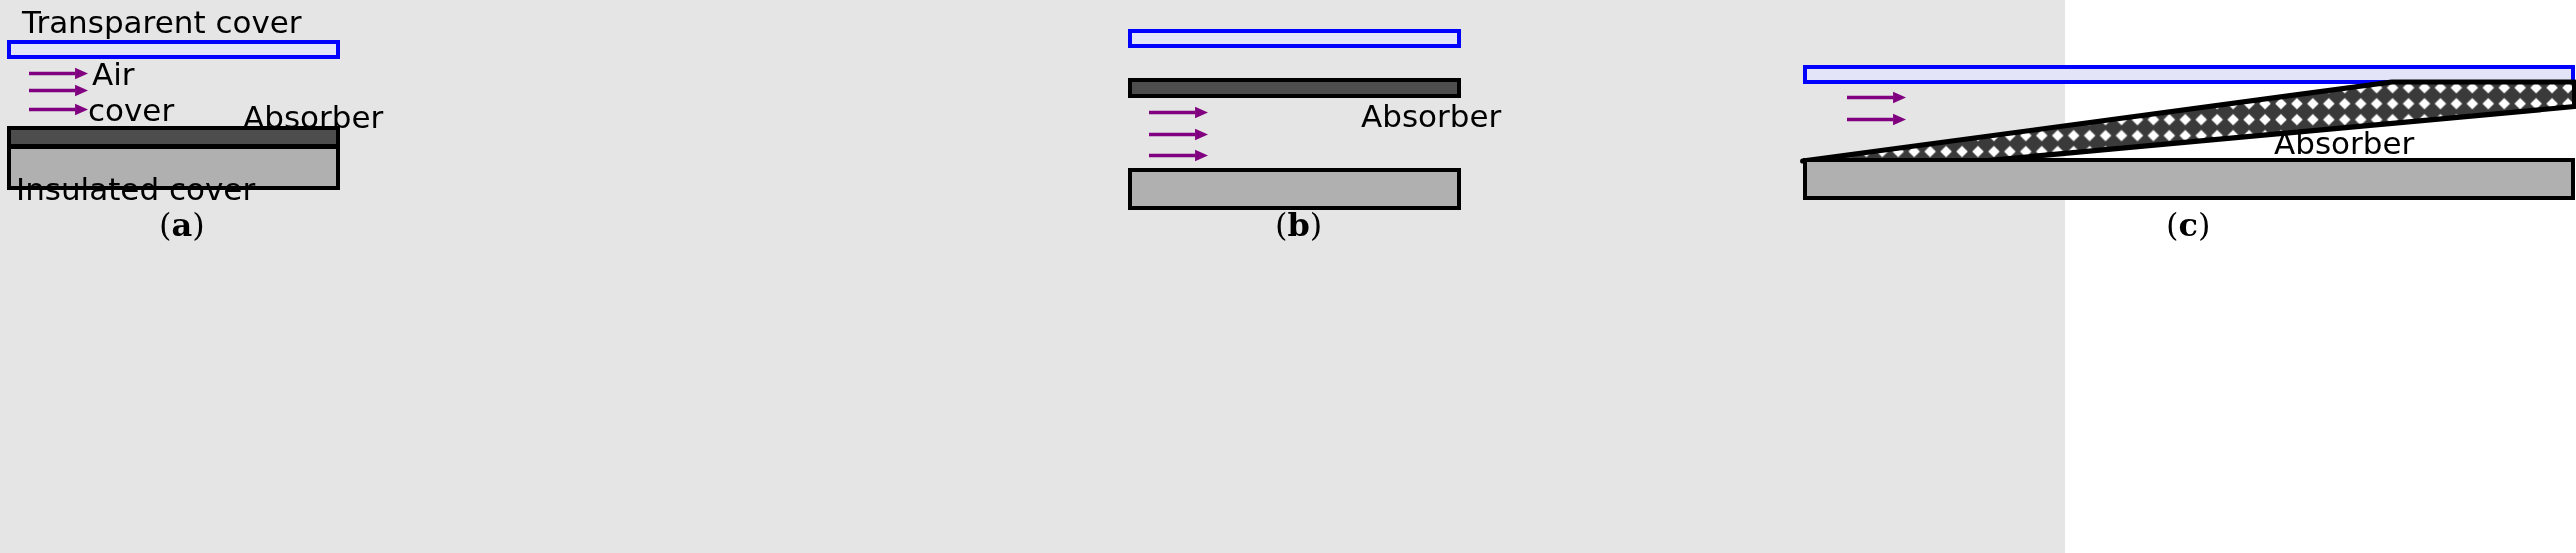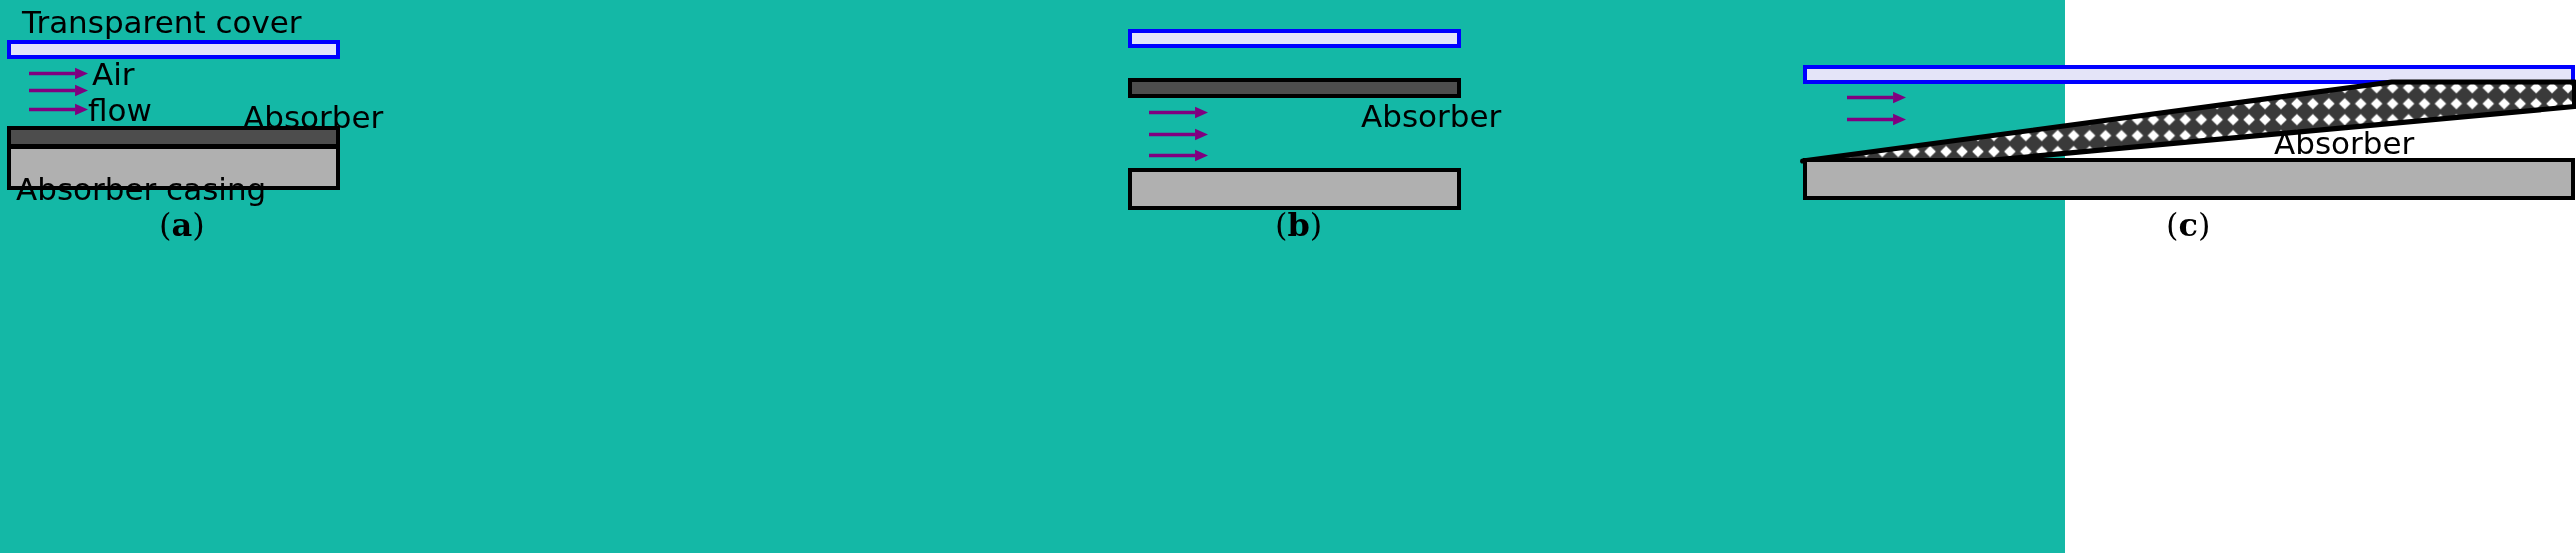--- a/index.html
+++ b/index.html
@@ -10,21 +10,21 @@
   body {
     width: 2576px;
     height: 554px;
     font-family: "DejaVu Sans", sans-serif;
     overflow: hidden;
   }
   #figure {
     position: relative;
     width: 2065px;
     height: 554px;
-    background: #14b8a6;
+    background: #e5e5e5;
     text-align: right;
   }
   .panel {
     position: absolute;
     top: 0;
     height: 554px;
   }
   #panel-a { left: 0px;    width: 834px; }
   #panel-b { left: 834px; width: 834px; }
   #panel-c { left: 1667px; width: 909px; }
@@ -108,29 +108,29 @@
         <polygon points="64,5 82,13 64,21" fill="#800080"></polygon>
       </svg>
     </div>
 
     <div class="arrow" style="left:29px; top:100px; width:59px;">
       <svg viewBox="0 0 82 26" preserveAspectRatio="none">
         <line x1="0" y1="13" x2="64" y2="13" stroke="#800080" stroke-width="5"></line>
         <polygon points="64,5 82,13 64,21" fill="#800080"></polygon>
       </svg>
     </div>
-    <div class="label" style="left:88px; top:95px;">flow</div>
+    <div class="label" style="left:88px; top:95px;">cover</div>
 
     <div class="label" style="left:243px; top:102px;">Absorber</div>
 
     <div class="absorber-plate" style="left:7.2px; top:126px; width:333px; height:22px;"></div>
 
     <div class="casing" style="left:7.2px; top:145px; width:333px; height:45px;"></div>
 
-    <div class="label" style="left:16px; top:174px;">Absorber casing</div>
+    <div class="label" style="left:16px; top:174px;">Insulated cover</div>
 
     <div class="panel-caption" style="left:159px; top:209px;">
       (<b>a</b>)
     </div>
   </div>
 
   <div class="panel" id="panel-b">
 
     <div class="cover" style="left:294px; top:29px; width:333px; height:19px;"></div>
 

